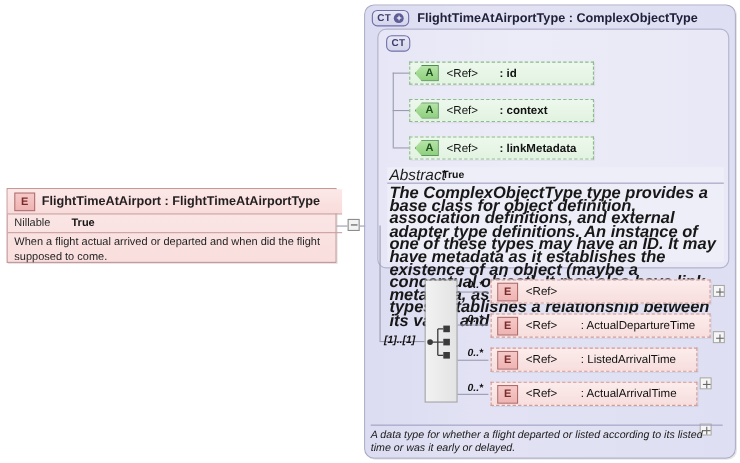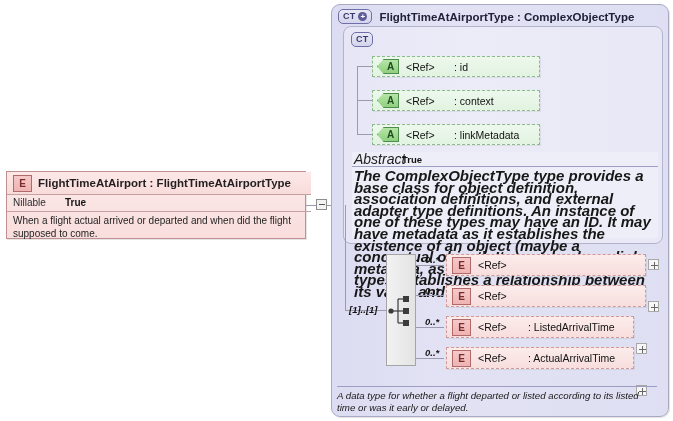--- a/index.html
+++ b/index.html
@@ -101,21 +101,21 @@
   .badge-a{
     width:22px;height:15px;margin-left:4px;margin-right:7px;flex:0 0 auto;
     border:1px solid #4f8a4f;
     background:linear-gradient(to bottom,#b6e4a8,#8fd07e);
     color:#1d4d1d;font-size:10px;font-weight:bold;
     display:flex;align-items:center;justify-content:center;
     clip-path:polygon(30% 0,100% 0,100% 100%,30% 100%,0 50%);
     padding-left:5px;box-sizing:border-box;
   }
   .attrrow .ref{font-size:10.5px;color:#111;width:48px;}
-  .attrrow .aname{font-size:10.5px;color:#111;font-weight:normal;}
+  .attrrow .aname{font-size:10.5px;color:#111;font-weight:bold;}
 
   
   .absblock{
     left:352px;top:152px;width:306px;height:86px;
     background:#eeeef8;
   }
   .absblock .row{
     display:flex;align-items:center;height:14px;border-bottom:1px solid #9e9ec2;
     padding-left:2px;
   }
@@ -263,20 +263,21 @@
 
   <div class="abs elemrow" style="left:446px;top:254px;">
     <div class="badge-e">E</div>
     <div class="ref">&lt;Ref&gt;</div>
   </div>
   <div class="abs plusbox" style="left:648px;top:259px;"></div>
 
   <div class="abs elemrow" style="left:446px;top:285px;">
     <div class="badge-e">E</div>
     <div class="ref">&lt;Ref&gt;</div>
+    <div class="ename">: ActualDepartureTime</div>
   </div>
   <div class="abs plusbox" style="left:648px;top:290px;"></div>
 
   <div class="abs elemrow" style="left:446px;top:316px;width:188px;">
     <div class="badge-e">E</div>
     <div class="ref">&lt;Ref&gt;</div>
     <div class="ename">: ListedArrivalTime</div>
   </div>
   <div class="abs plusbox" style="left:636px;top:321px;"></div>
 

